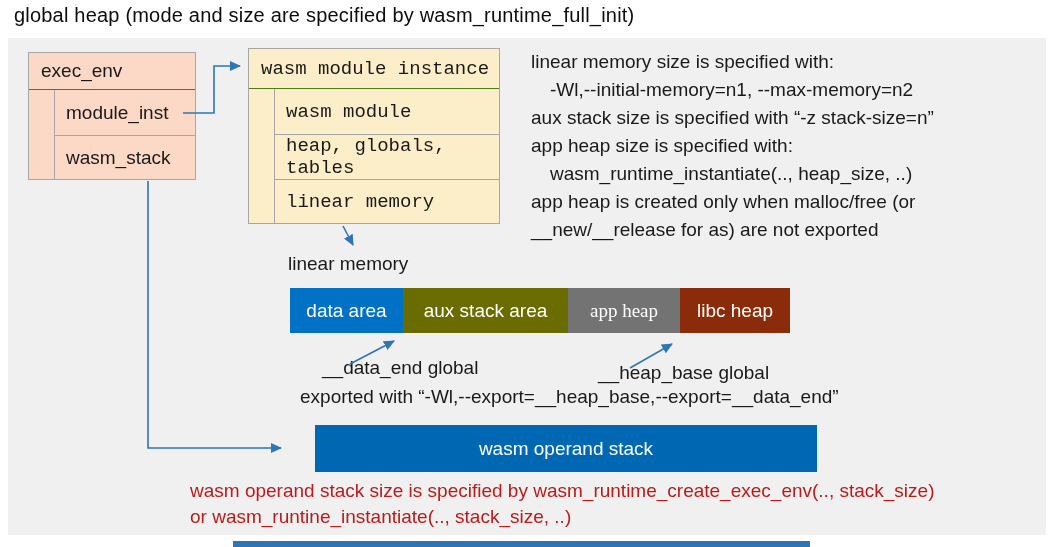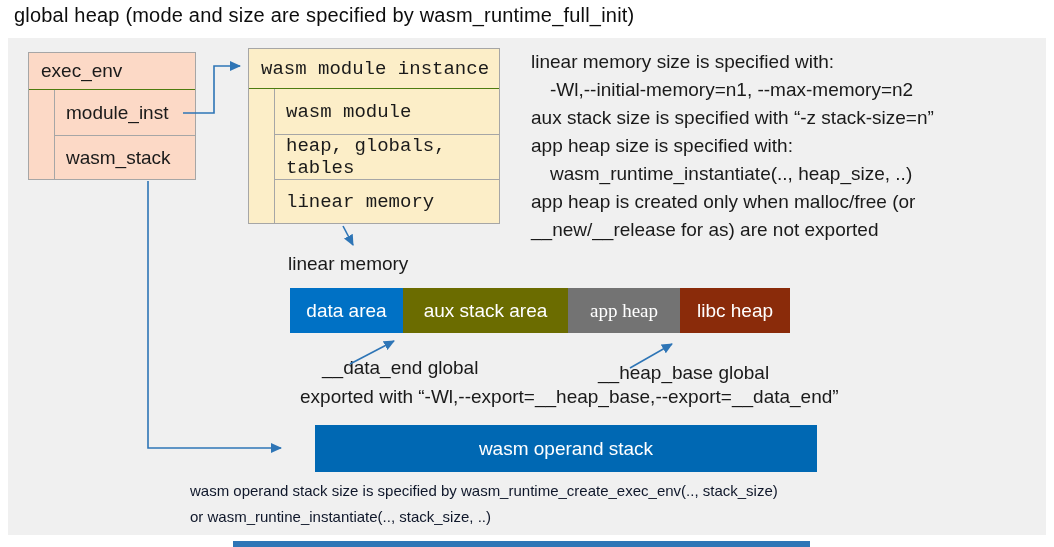--- a/index.html
+++ b/index.html
@@ -40,21 +40,21 @@
 
   .ann { position:absolute; font-size:19px; color:#1a1a1a; white-space:nowrap; }
   .ann-data-end { left:322px; top:357px; }
   .ann-heap-base { left:598px; top:362px; }
   .ann-exported { left:300px; top:386px; }
 
   .operand-bar { position:absolute; left:288px; top:425px; width:502px; height:47px;
                  display:flex; align-items:center; justify-content:center;
                  color:#ffffff; font-size:19px;margin-left:27px; }
 
-  .bottom-note { position:absolute; left:190px; top:478px; font-size:15px; line-height:26px; color:#0f172a; }
+  .bottom-note { position:absolute; left:190px; top:478px; font-size:19px; line-height:26px; color:#b91c1c; }
 
   .bottom-strip { position:absolute; left:233px; top:541px; width:577px; height:6px; }
 
   .connectors { position:absolute; left:0; top:0; width:1054px; height:547px; pointer-events:none; }
 </style>
 </head>
 <body>
 
 <div class="canvas">
 

